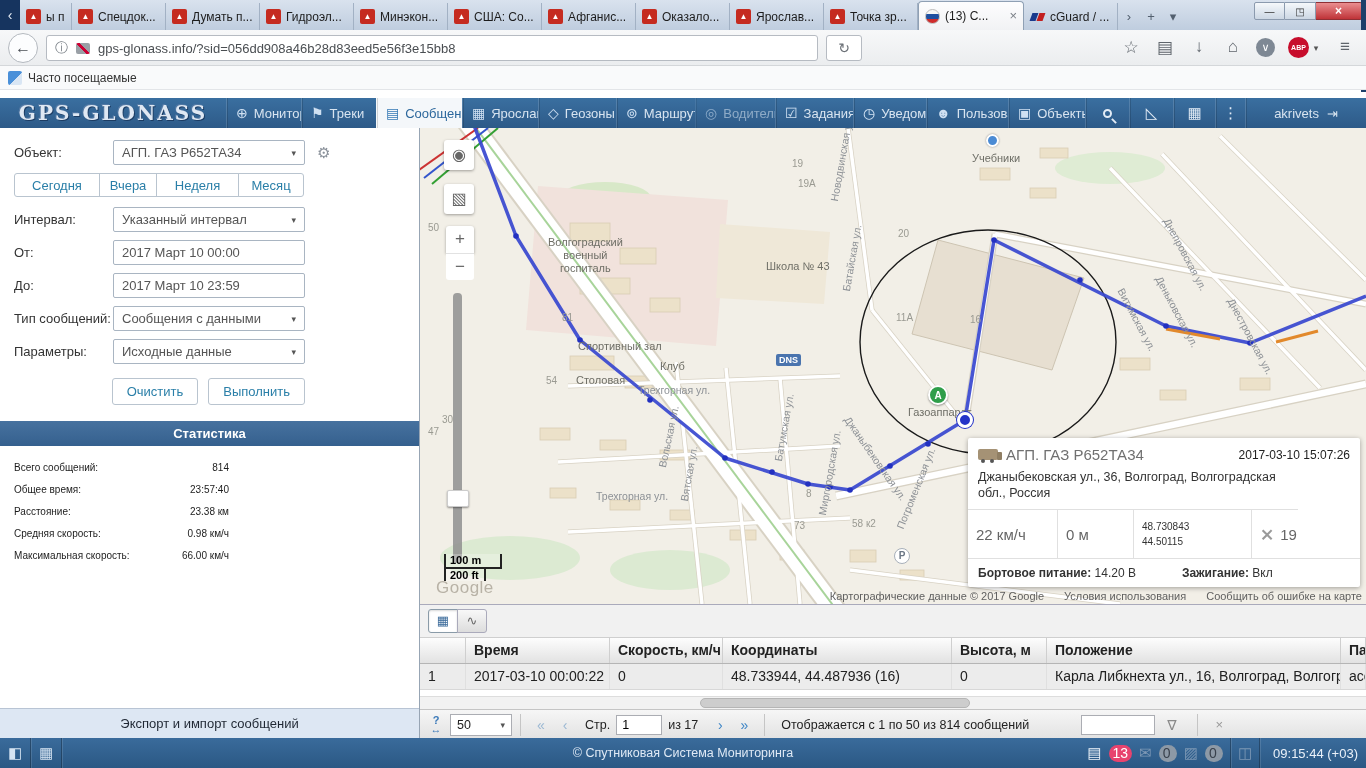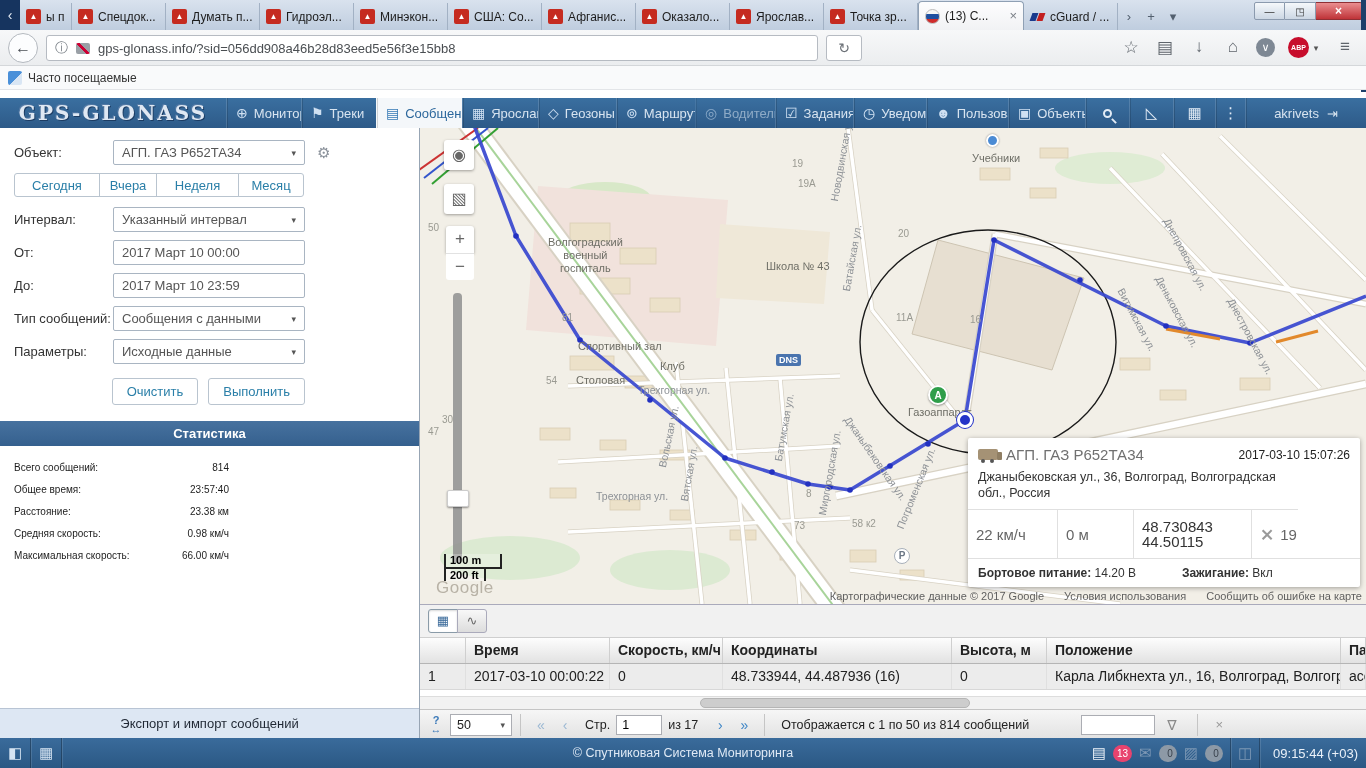--- a/index.html
+++ b/index.html
@@ -165,21 +165,21 @@
   .truckico::before{content:"";position:absolute;right:-4px;bottom:0;width:5px;height:8px;background:#8f7e63;border-radius:1px}
   .truckico::after{content:"";position:absolute;left:3px;bottom:-3px;width:4px;height:4px;border-radius:50%;background:#555;box-shadow:9px 0 0 #555}
   #popup-title{font-size:15px;color:#707070;flex:1;white-space:nowrap;overflow:hidden}
   #popup-date{font-size:12px;color:#222}
   #popup-address{padding:2px 10px 8px;font-size:12.5px;color:#333;line-height:16px;border-bottom:1px solid #e0e0e0;width:330px}
   #popup-cells{display:flex}
   .pcell{padding:9px 8px;border-right:1px solid #e0e0e0;display:flex;align-items:center}
   .pcell:last-child{border-right:none}
   .pcell .big{font-size:15px;color:#666}
   #pcell-speed{width:90px}#pcell-alt{width:76px}#pcell-coords{width:118px}#pcell-sat{width:108px;gap:6px}
-  #pcell-coords div{font-size:15px;color:#333;line-height:15px}
+  #pcell-coords div{font-size:10px;color:#333;line-height:15px}
   #sat-icon{font-size:17px;color:#9a9a9a;font-weight:bold}
   #popup-bottom{border-top:1px solid #e0e0e0;padding:7px 10px;font-size:12px;color:#333;display:flex;gap:46px}
   #popup-bottom b{font-weight:bold}
 
   
   #gridpanel{position:absolute;left:420px;top:604px;width:946px;height:134px;background:#fff;border-top:1px solid #aab}
   #view-toolbar{height:33px;background:#f1f1f1;border-bottom:1px solid #cfcfcf;display:flex;align-items:center;padding-left:8px}
   .view-btn{width:30px;height:24px;border:1px solid #aab;background:linear-gradient(#f8f8f8,#ddd);
     color:#666;font-size:13px;text-align:center;line-height:22px;border-radius:3px 0 0 3px}
   .view-btn.on{background:#fff;border-color:#8a9ba8;color:#3a6a9a;box-shadow:inset 0 1px 2px rgba(0,0,0,.15)}
@@ -217,22 +217,22 @@
 
   
   #footer{position:absolute;left:0;top:738px;width:1366px;height:30px;
     background:linear-gradient(#3a6b9b,#2b5884);display:flex;align-items:center;color:#dfe9f5}
   .fbtn{width:30px;height:26px;display:flex;align-items:center;justify-content:center;font-size:15px;color:#d6e4f2}
   .fsep{width:1px;height:30px;background:rgba(0,0,0,.28);box-shadow:1px 0 0 rgba(255,255,255,.12)}
   #footer-center{position:absolute;left:0;width:1366px;text-align:center;font-size:12.5px;color:#dfe9f5;pointer-events:none}
   #footer-right{position:absolute;right:8px;display:flex;align-items:center;gap:7px}
   #footer-right .ficon{font-size:15px;color:#eef4fa}
   #footer-right .ficon.dim{color:#7d98b5}
-  .fbadge{min-width:18px;height:17px;border-radius:9px;background:#e8436e;color:#fff;font-size:10px;
-    text-align:right;line-height:17px;padding:0 4px}
+  .fbadge{min-width:18px;height:17px;border-radius:9px;background:#e8436e;color:#fff;font-size:14px;
+    text-align:left;line-height:17px;padding:0 4px}
   .fbadge.gray{background:#8d99a6;color:#39414c}
   #footer-time{font-size:13px;color:#eaf1f9;margin-left:6px}
 </style>
 </head>
 <body>
 
 <div id="tabbar">
   <div id="tab-scroll-left">‹</div>
   <div id="tabs">
 

